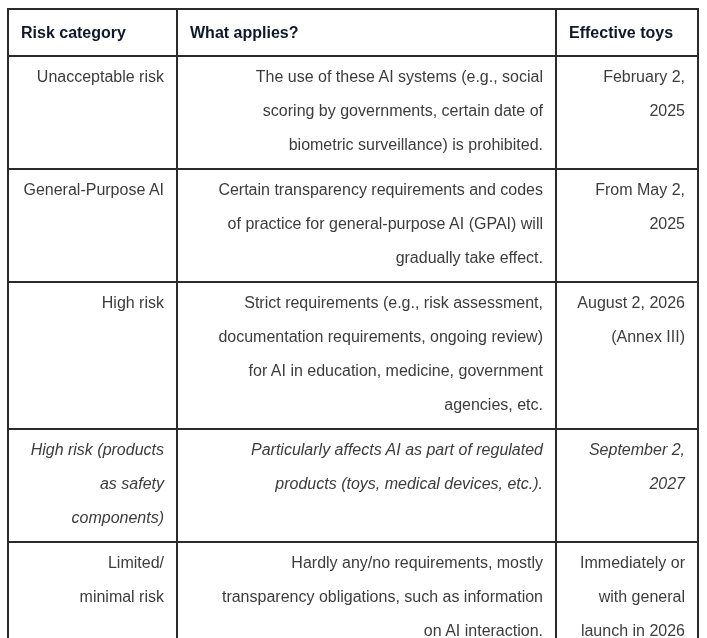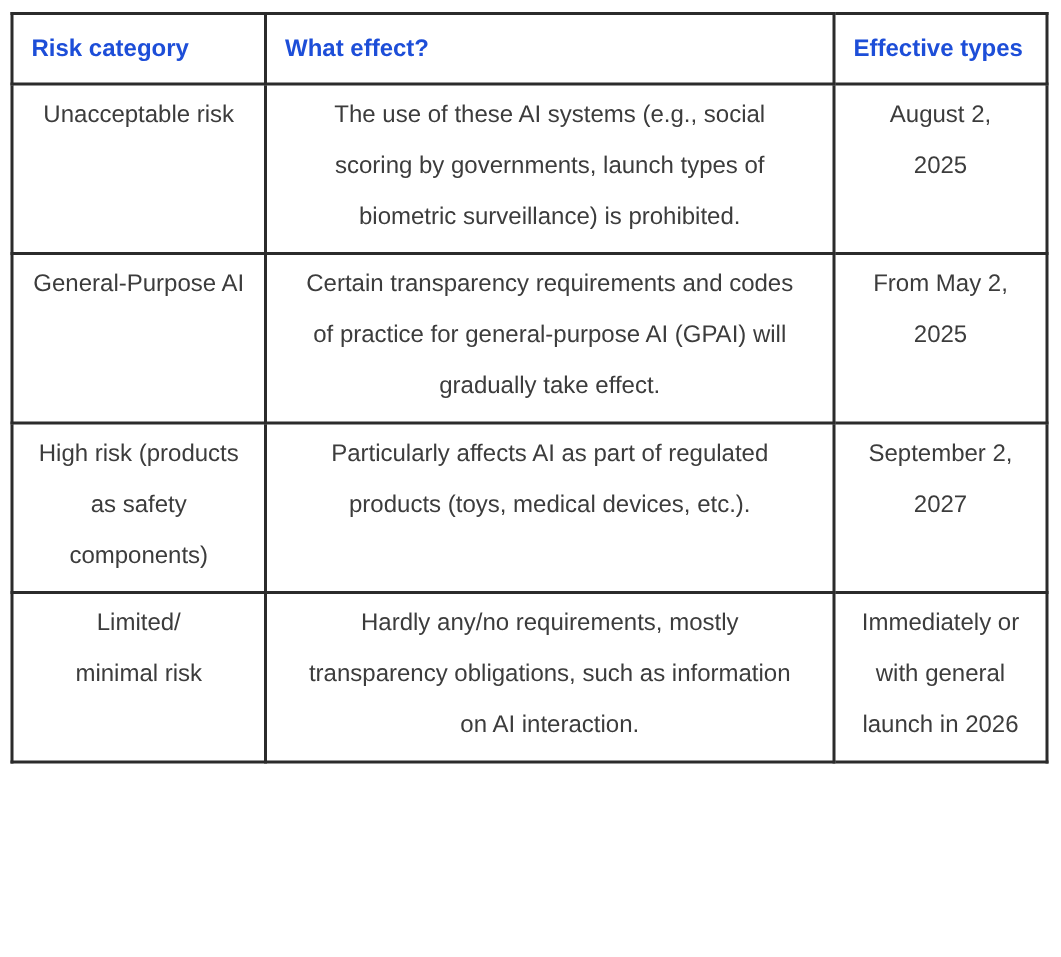--- a/index.html
+++ b/index.html
@@ -31,73 +31,82 @@
   col.c2 { width: 379px; }
   col.c3 { width: 142px; }
   th, td {
     border: 2px solid #2b2b2b;
     white-space: pre-line;
     overflow: hidden;
   }
   th {
     font-size: 16px;
     font-weight: bold;
-    color: #1d4ed8;
+    color: #0f172a;
     text-align: left;
     vertical-align: middle;
     padding: 2px 12px;
   }
   tr.header-row { height: 47px; }
   td {
     font-size: 16px;
     color: #3c3c3c;
     vertical-align: top;
-    text-align: center;
+    text-align: right;
     line-height: 34px;
     padding: 3px 12px 6px 12px;
   }
   tr.row-0 { height: 109px; }
   tr.row-1 { height: 110px; }
   tr.row-2 { height: 138px; }
-  tr.row-3 { height: 107px; }
+  tr.row-3 { height: 107px; font-style: italic; }
   tr.row-4 { height: 107px; }
 </style>
 </head>
 <body>
 
 <div class="page">
   <table class="risk-table">
     <colgroup>
       <col class="c1">
       <col class="c2">
       <col class="c3">
     </colgroup>
     <thead>
       <tr class="header-row">
         <th>Risk category</th>
-        <th>What effect?</th>
-        <th>Effective types</th>
+        <th>What applies?</th>
+        <th>Effective toys</th>
       </tr>
     </thead>
     <tbody>
       <tr class="row-0">
         <td>Unacceptable risk</td>
         <td>The use of these AI systems (e.g., social
-scoring by governments, launch types of
+scoring by governments, certain date of
 biometric surveillance) is prohibited.</td>
-        <td>August 2,
+        <td>February 2,
 2025</td>
       </tr>
       <tr class="row-1">
         <td>General-Purpose AI</td>
         <td>Certain transparency requirements and codes
 of practice for general-purpose AI (GPAI) will
 gradually take effect.</td>
         <td>From May 2,
 2025</td>
+      </tr>
+      <tr class="row-2">
+        <td>High risk</td>
+        <td>Strict requirements (e.g., risk assessment,
+documentation requirements, ongoing review)
+for AI in education, medicine, government
+agencies, etc.</td>
+        <td>August 2, 2026
+(Annex III)</td>
       </tr>
       <tr class="row-3">
         <td>High risk (products
 as safety
 components)</td>
         <td>Particularly affects AI as part of regulated
 products (toys, medical devices, etc.).</td>
         <td>September 2, 2027</td>
       </tr>
       <tr class="row-4">

